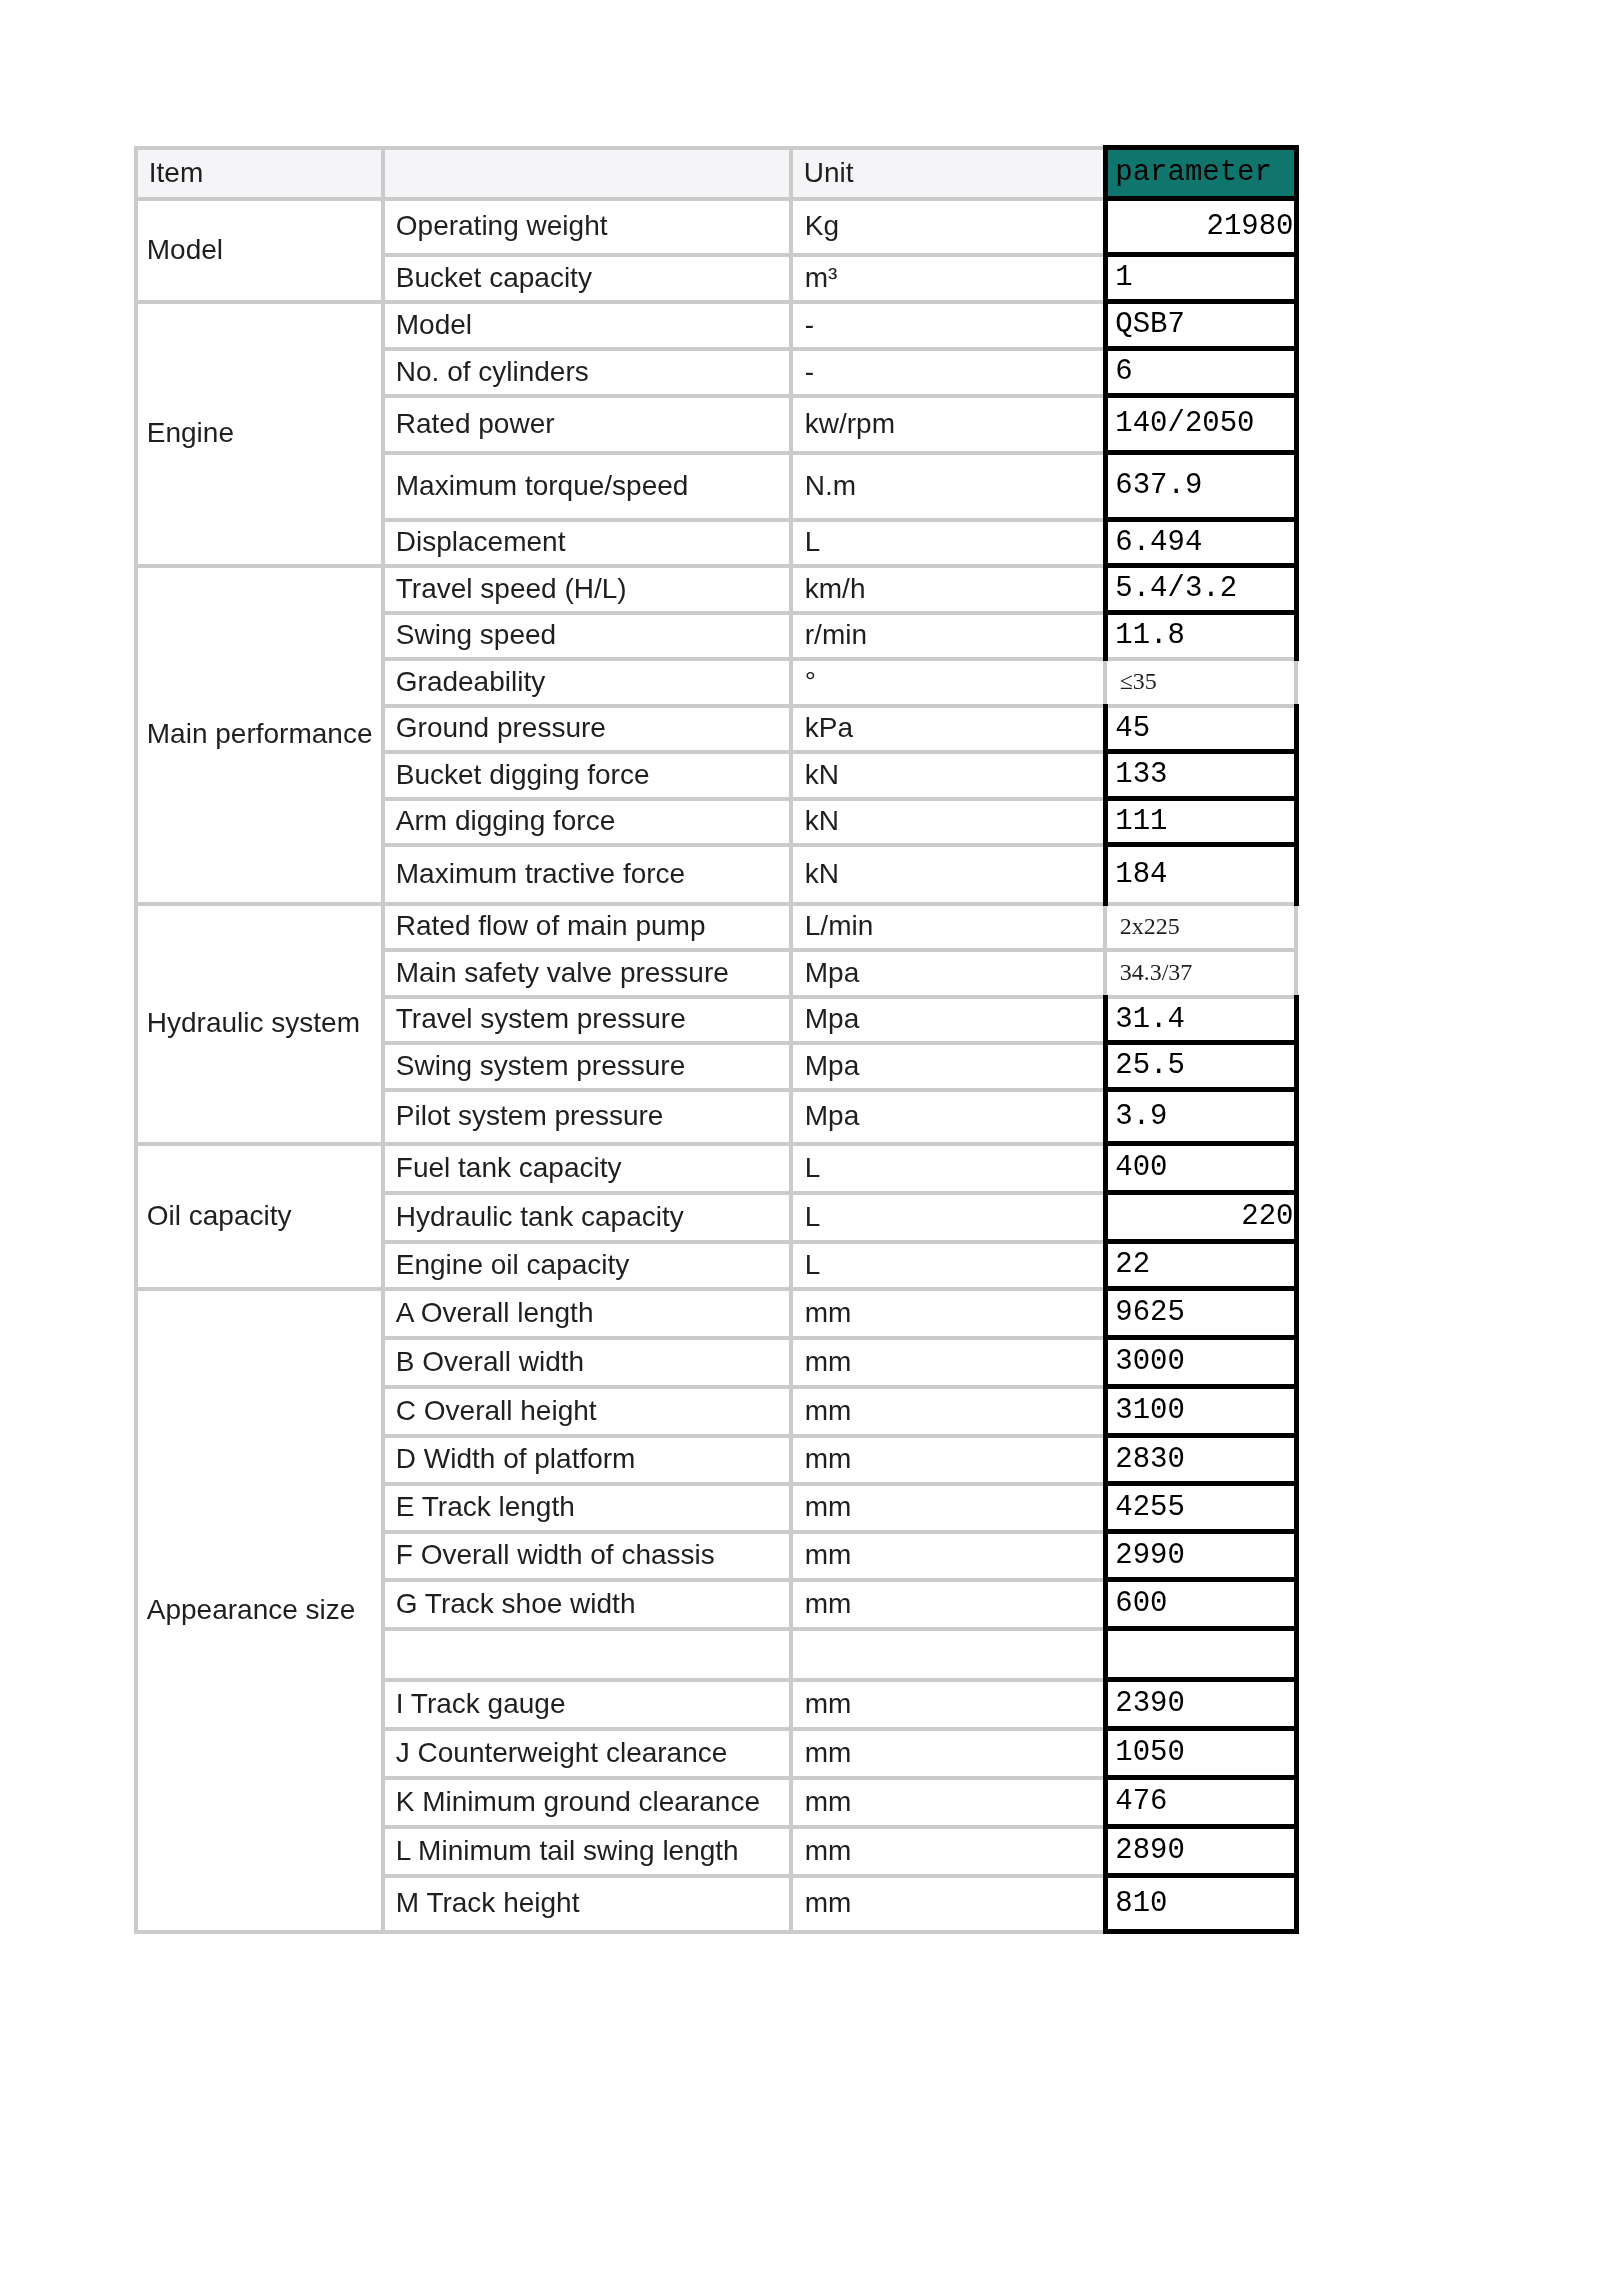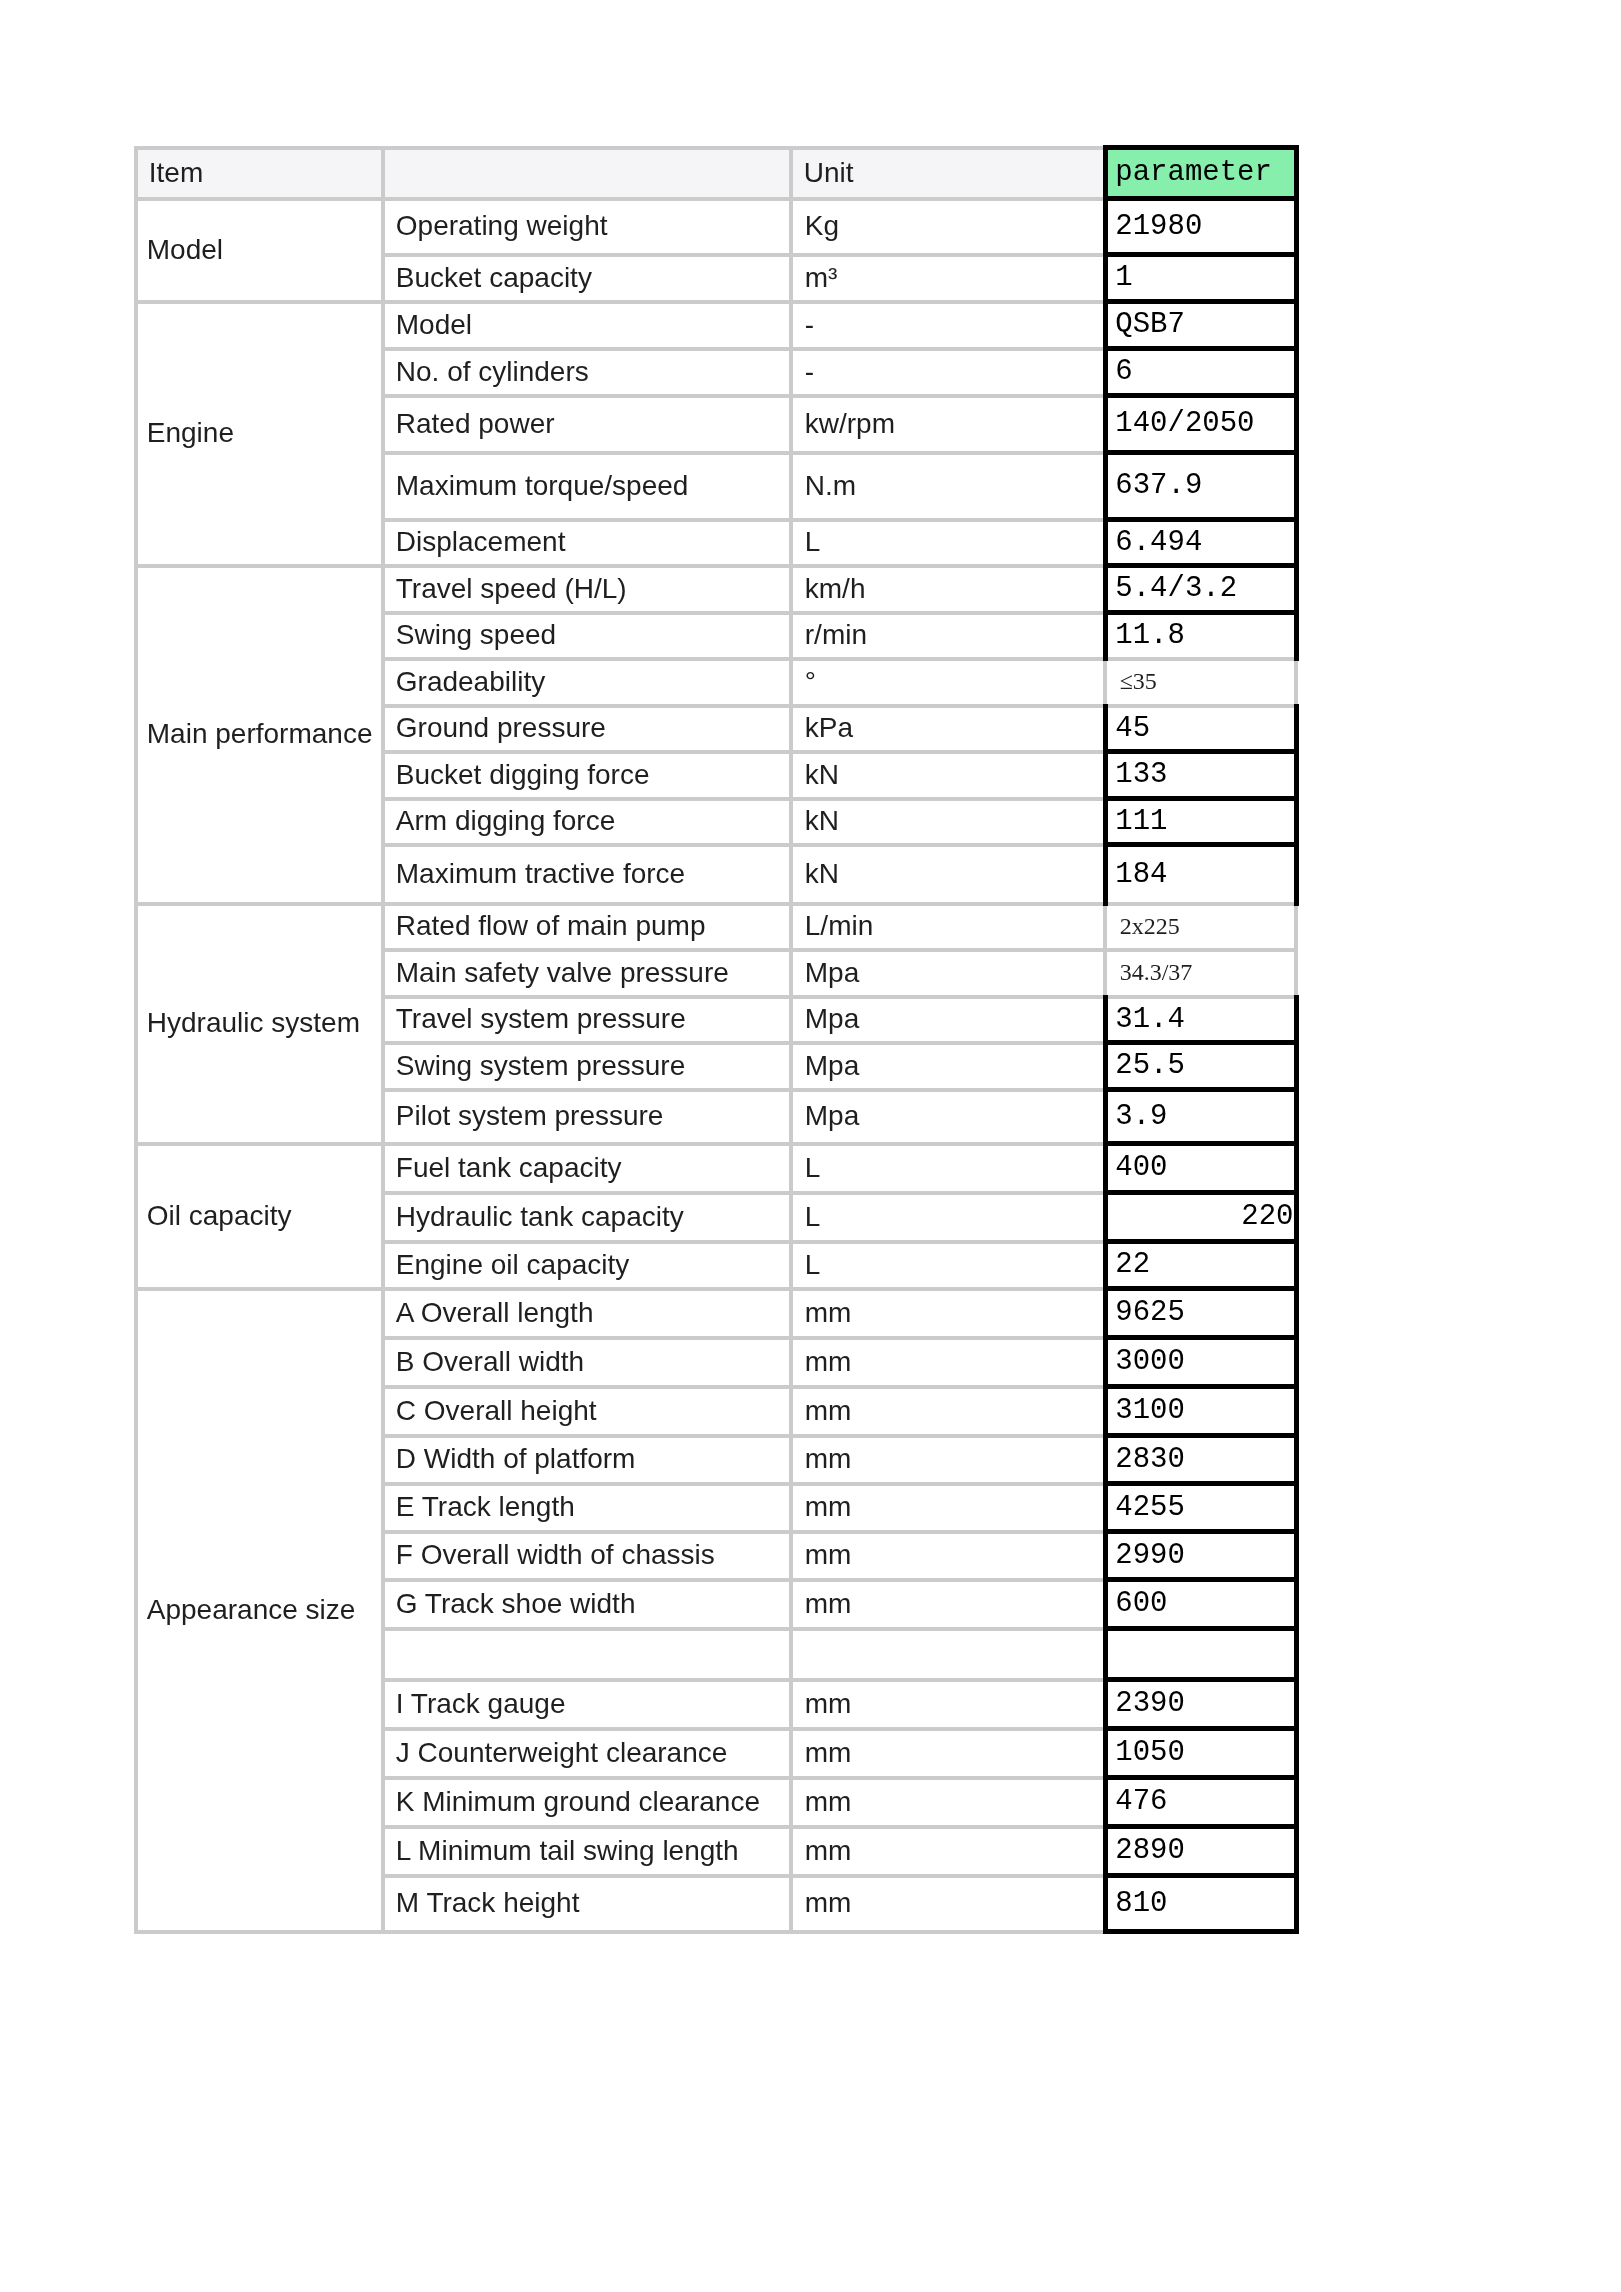--- a/index.html
+++ b/index.html
@@ -41,21 +41,21 @@
   }
   td{
     background:#ffffff;
     padding:0 0 0 10.8px;
     text-align:left;
   }
   td.cat{padding:0 7.8px 0 8.8px;}
   td.unit{padding-left:11.8px;}
   th.param-h{
     border:5.9px solid var(--pbox);
-    background:#86efac;
+    background:#0f766e;
     font-family:var(--mono);
     font-size:29px;
     color:#000;
     padding-left:7.8px;
   }
   td.param.boxed{
     font-family:var(--mono);
     font-size:29px;
     color:#000;
     padding-left:7.8px;
@@ -84,21 +84,21 @@
         <th></th>
         <th>Unit</th>
         <th class="param-h">parameter</th>
       </tr>
     </thead>
     <tbody>
         <tr style="height: 56px;">
           <td class="cat" rowspan="2">Model</td>
           <td class="label">Operating weight</td>
           <td class="unit">Kg</td>
-          <td class="param boxed" style="border-left: 5.9px solid var(--pbox); border-right: 5.9px solid var(--pbox); border-top: 5.9px solid var(--pbox); border-bottom: 5.9px solid var(--pbox);">21980</td>
+          <td class="param boxed" style="border-left: 5.9px solid var(--pbox); border-right: 5.9px solid var(--pbox); border-top: 5.9px solid var(--pbox); border-bottom: 5.9px solid var(--pbox); text-align: right;">21980</td>
         </tr>
         <tr style="height: 47px;">
           <td class="label">Bucket capacity</td>
           <td class="unit">m³</td>
           <td class="param boxed" style="border-left: 5.9px solid var(--pbox); border-right: 5.9px solid var(--pbox); border-top: 5.9px solid var(--pbox); border-bottom: 5.9px solid var(--pbox);">1</td>
         </tr>
         <tr style="height: 47px;">
           <td class="cat" rowspan="5">Engine</td>
           <td class="label">Model</td>
           <td class="unit">-</td>

